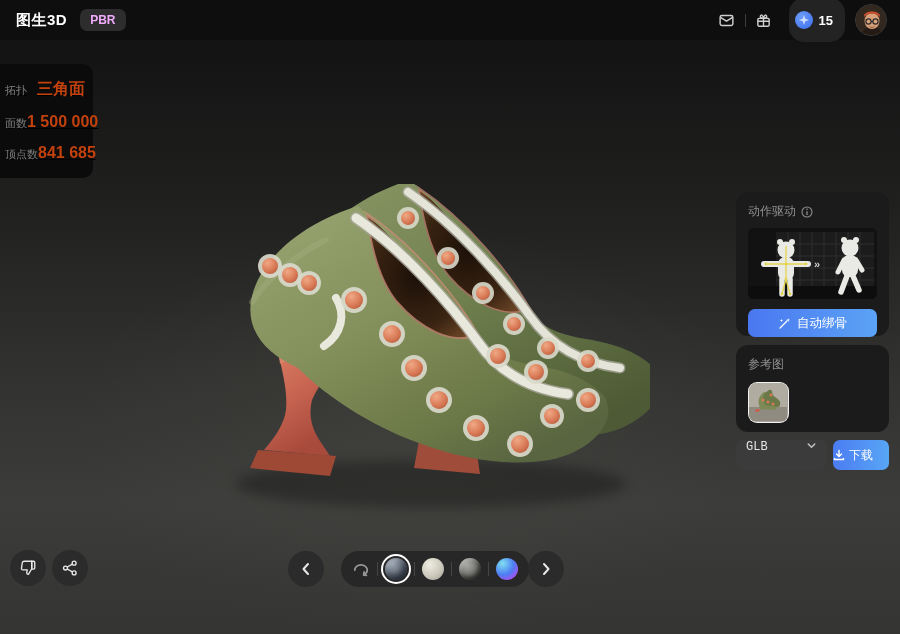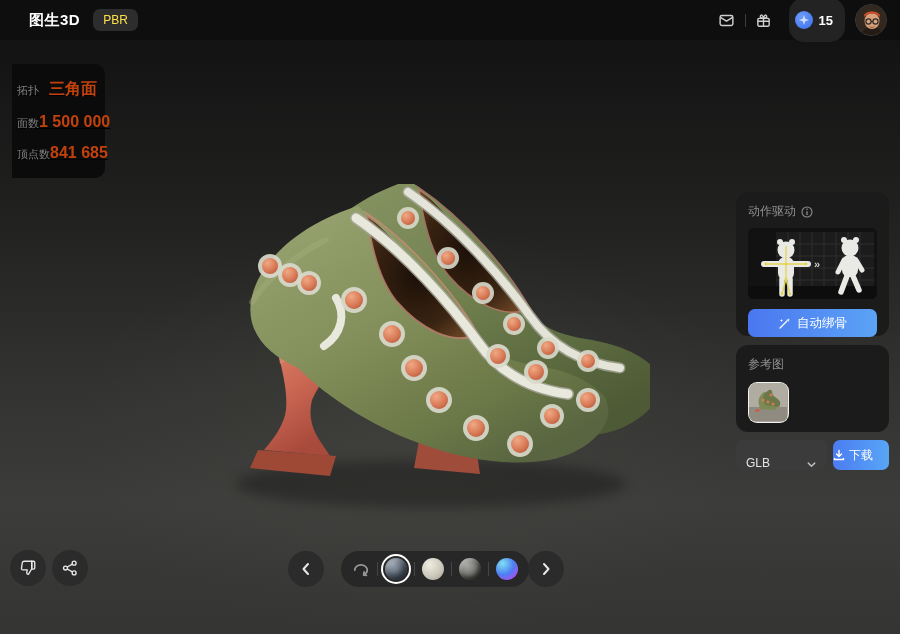--- a/index.html
+++ b/index.html
@@ -2,44 +2,44 @@
 <html><head>
 <meta charset="utf-8">
 <style>
   * { margin:0; padding:0; box-sizing:border-box; }
   html,body { width:900px; height:634px; overflow:hidden; background:#333;
     font-family:"Liberation Sans","DejaVu Sans",sans-serif; }
   .stage { position:relative; width:900px; height:634px; background:#0e0e0e; }
 
   
   .topbar { position:absolute; left:0; top:0; width:900px; height:40px; background:#0e0e0e;
-    display:flex; align-items:center; padding:0 13px 0 29px; z-index:30; }
+    display:flex; align-items:center; padding:0 13px 0 16px; z-index:30; }
   .app-title { color:#fff; font-size:15px; font-weight:bold; letter-spacing:.5px; }
-  .badge { margin-left:13px; background:#2d2d2d; color:#fde047; font-size:12px; font-weight:normal;
+  .badge { margin-left:13px; background:#2d2d2d; color:#f0abfc; font-size:12px; font-weight:bold;
     padding:4px 10px; border-radius:7px; }
   .topbar-right { margin-left:auto; display:flex; align-items:center; }
   .tb-icon { width:18px; height:18px; display:flex; align-items:center; justify-content:center; cursor:pointer; }
   .tb-divider { width:1px; height:13px; background:#3c3c3c; margin:0 9px; }
   .credits-pill { margin-left:16px; background:#232323; border-radius:15px; height:44px;
     display:flex; align-items:center; padding:0 12px 0 6px; gap:6px; cursor:pointer; }
   .coin { width:18px; height:18px; border-radius:50%; background:radial-gradient(circle at 35% 30%,#6d9cf6,#3a6ef0);
     display:flex; align-items:center; justify-content:center; }
   .coin svg { display:block; }
   .credits-num { color:#fff; font-size:13px; font-weight:bold; }
   .avatar { margin-left:10px; width:32px; height:32px; border-radius:50%; overflow:hidden;
     border:1px solid #3a3a3a; cursor:pointer; background:#2a211c; }
 
   
   .scene { position:absolute; left:0; top:40px; width:900px; height:594px;
     background:
       radial-gradient(ellipse 480px 300px at 46% 66%, rgba(96,96,90,.18), rgba(0,0,0,0) 70%),
       linear-gradient(180deg,#131313 0%,#212120 30%,#31312f 55%,#3c3c3a 78%,#343432 100%); }
 
   
-  .info-panel { position:absolute; left:12px; top:64px; width:93px; background:#0b0b0b;
+  .info-panel { position:absolute; left:0; top:64px; width:93px; background:#0b0b0b;
     border-radius:0 10px 10px 0; padding:9px 8px 9px 5px; z-index:20;text-decoration:underline; }
   .info-row { display:flex; justify-content:space-between; align-items:baseline; padding:6px 0 7px 0; }
   .info-label { color:#7f7f7f; font-size:11px; white-space:nowrap; }
   .info-value { color:#c2410c; font-size:16px; font-weight:bold; white-space:nowrap; }
 
   
   .right-col { position:absolute; right:11px; top:192px; width:153px; z-index:20; }
   .card { background:#1b1b1b; border-radius:12px; padding:11px 12px; }
   .card-title { color:#8e8e8e; font-size:12px; display:flex; align-items:center; gap:5px; }
   .ref-card { height:87px; margin-bottom:8px; }
@@ -50,21 +50,21 @@
     background:#101010; cursor:pointer; }
   .rig-btn { margin-top:10px; width:129px; height:28px; border:none; border-radius:7px;
     background:linear-gradient(90deg,#4a77f0,#5ba3f6); color:#fff; font-size:12.5px;
     display:flex; align-items:center; justify-content:center; gap:6px; cursor:pointer;
     font-family:inherit; }
   .scene-card { height:68px; margin-bottom:9px; }
   .light-row { margin-top:12px; display:flex; align-items:center; justify-content:space-between; cursor:pointer; }
   .light-label { color:#e8e8e8; font-size:13px; }
   .export-row { display:flex; gap:6px; }
   .format-select { flex:1; height:30px; background:#3b3b3b; border-radius:7px; display:flex;
-    align-items:flex-end; justify-content:space-between; padding:0 10px; cursor:pointer; }
+    align-items:flex-start; justify-content:space-between; padding:0 10px; cursor:pointer;font-family:Liberation Mono, monospace; }
   .format-label { color:#e4e4e4; font-size:12px; }
   .download-btn { width:56px; height:30px; border:none; border-radius:7px;
     background:linear-gradient(90deg,#4b7cf2,#58a6f6); color:#fff; font-size:12px;
     display:flex; align-items:center; justify-content:flex-start; gap:4px; cursor:pointer;
     font-family:Liberation Sans, sans-serif; }
 
   
   .circle-btn { position:absolute; width:36px; height:36px; border-radius:50%; background:#2b2b2b;
     display:flex; align-items:center; justify-content:center; cursor:pointer; z-index:20; border:none; }
   .btn-dislike { left:10px; top:550px; }

